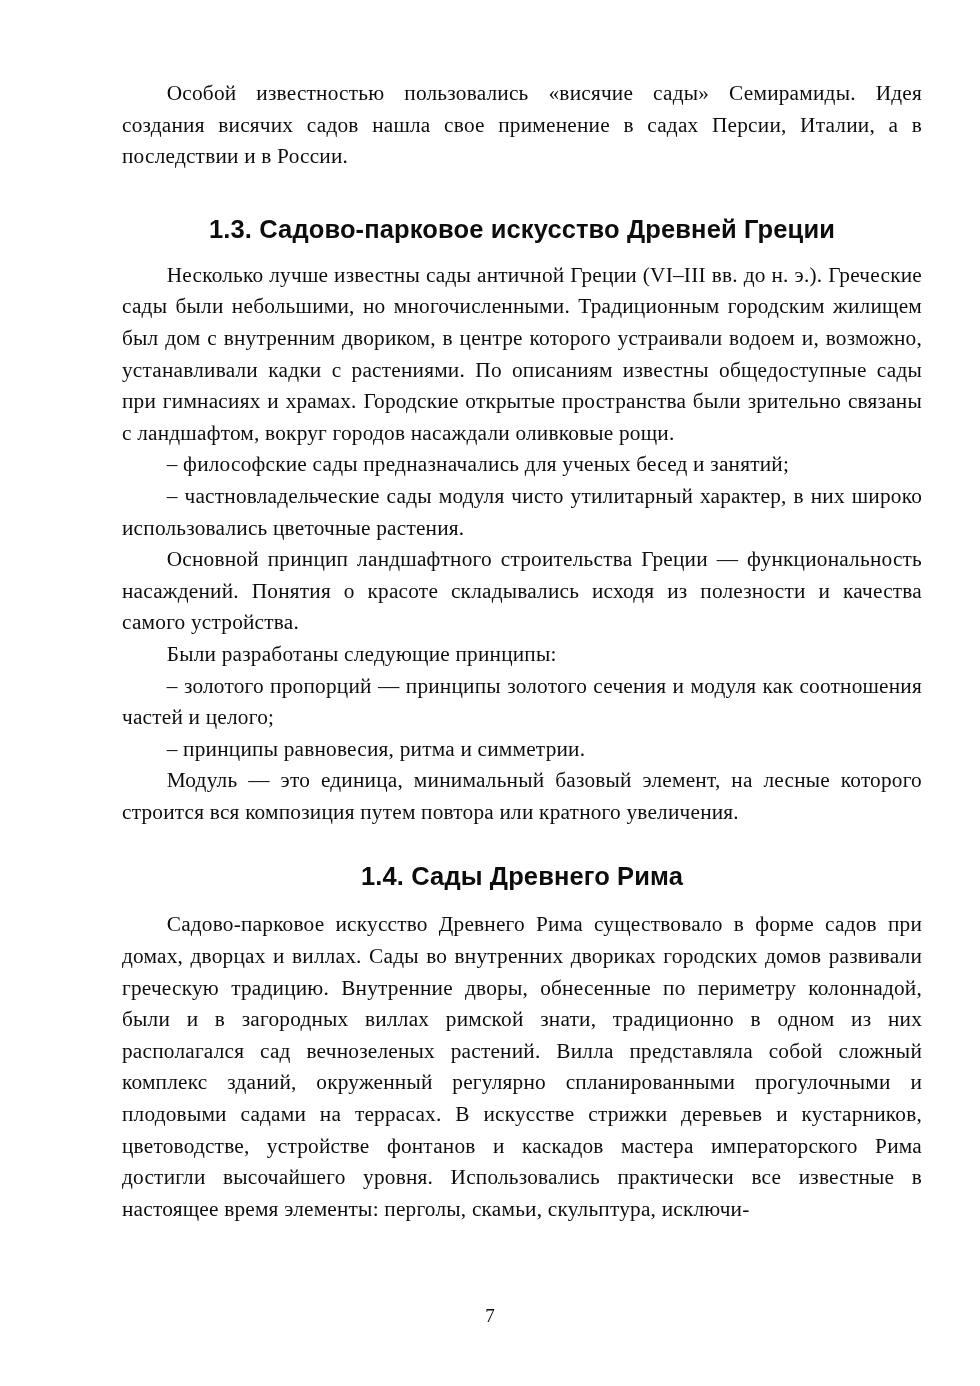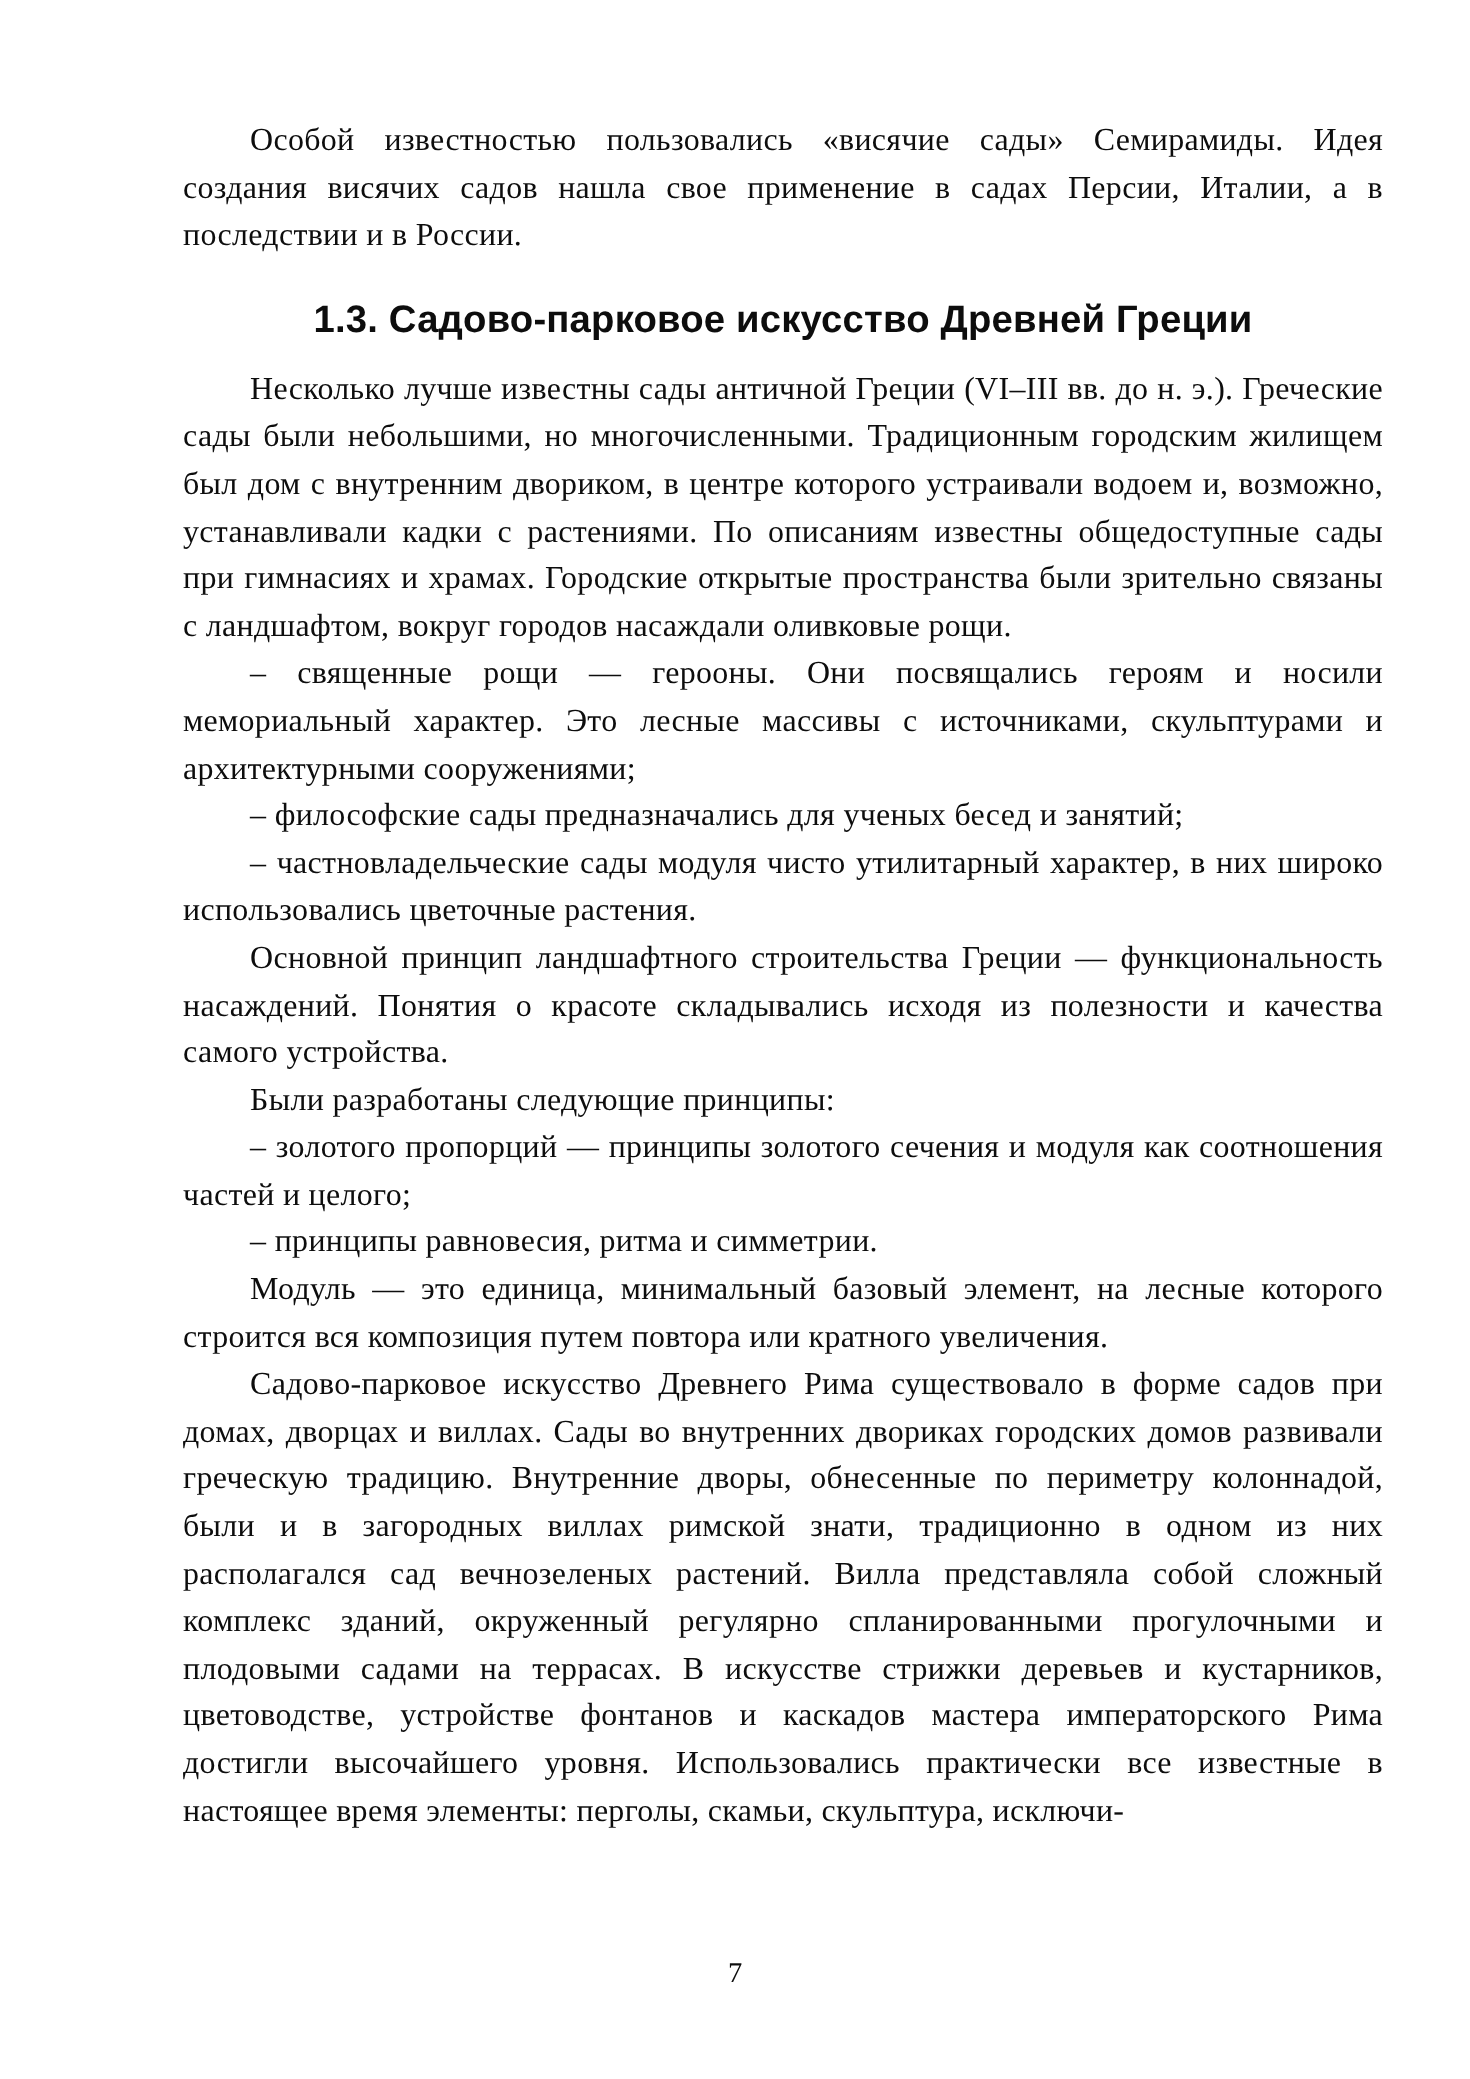--- a/index.html
+++ b/index.html
@@ -32,21 +32,21 @@
     line-height: 31.6px;
     text-align: justify;
     text-indent: 2.1em;
     hyphens: none;
     letter-spacing: 0.01em;
   }
   p.para.dash {
     text-indent: 2.1em;
   }
   h2.heading {
-    margin: 26px 0 16px 0;
+    margin: 42px 0 16px 0;
     font-family: "Liberation Sans", sans-serif;
     font-size: 25.5px;
     font-weight: bold;
     text-align: center;
     letter-spacing: 0.005em;
   }
   h2.heading.second {
     margin-top: 34px;
     margin-bottom: 18px;
   }
@@ -66,36 +66,36 @@
 <div class="page">
   <div class="content">
 
     <p class="para">Особой известностью пользовались «висячие сады» Семирамиды. Идея создания висячих садов нашла свое применение в садах Персии, Италии, а в последствии и в России.</p>
 
     <h2 class="heading">1.3. Садово-парковое искусство Древней Греции</h2>
 
     <p class="para">Несколько лучше известны сады античной Греции (VI–III вв. до н. э.). Греческие сады были небольшими, но многочисленными. Традиционным городским жилищем был дом с внутренним двориком, в центре которого устраивали водоем и, возможно, устанавливали кадки с растениями. По описаниям известны общедоступные сады при гимнасиях и храмах. Городские открытые пространства были зрительно связаны с ландшафтом, вокруг городов насаждали оливковые рощи.</p>
 
 
-    <p class="para dash">– священные рощи — герооны. Они посвящались героям и носили мемориальный характер. Это лесные массивы с источниками, скульптурами и архитектурными сооружениями;</p>
 
     <p class="para dash">– философские сады предназначались для ученых бесед и занятий;</p>
 
 
     <p class="para dash">– частновладельческие сады модуля чисто утилитарный характер, в них широко использовались цветочные растения.</p>
 
     <p class="para">Основной принцип ландшафтного строительства Греции — функциональность насаждений. Понятия о красоте складывались исходя из полезности и качества самого устройства.</p>
 
     <p class="para">Были разработаны следующие принципы:</p>
 
     <p class="para dash">– золотого пропорций — принципы золотого сечения и модуля как соотношения частей и целого;</p>
 
     <p class="para dash">– принципы равновесия, ритма и симметрии.</p>
 
     <p class="para">Модуль — это единица, минимальный базовый элемент, на лесные которого строится вся композиция путем повтора или кратного увеличения.</p>
 
+    <h2 class="heading second">1.4. Сады Древнего Рима</h2>
 
     <p class="para">Садово-парковое искусство Древнего Рима существовало в форме садов при домах, дворцах и виллах. Сады во внутренних двориках городских домов развивали греческую традицию. Внутренние дворы, обнесенные по периметру колоннадой, были и в загородных виллах римской знати, традиционно в одном из них располагался сад вечнозеленых растений. Вилла представляла собой сложный комплекс зданий, окруженный регулярно спланированными прогулочными и плодовыми садами на террасах. В искусстве стрижки деревьев и кустарников, цветоводстве, устройстве фонтанов и каскадов мастера императорского Рима достигли высочайшего уровня. Использовались практически все известные в настоящее время элементы: перголы, скамьи, скульптура, исключи-</p>
 
   </div>
 
   <div class="folio">7</div>
 </div>
 
 </body></html>

